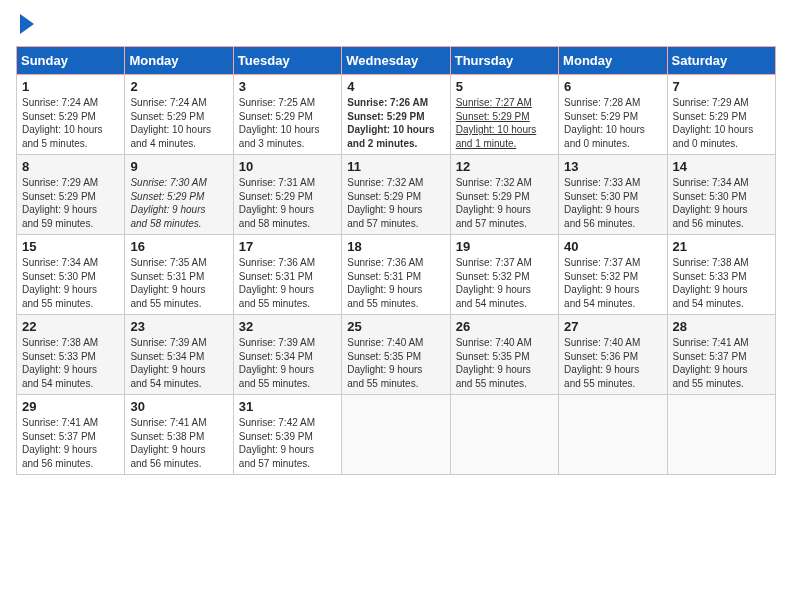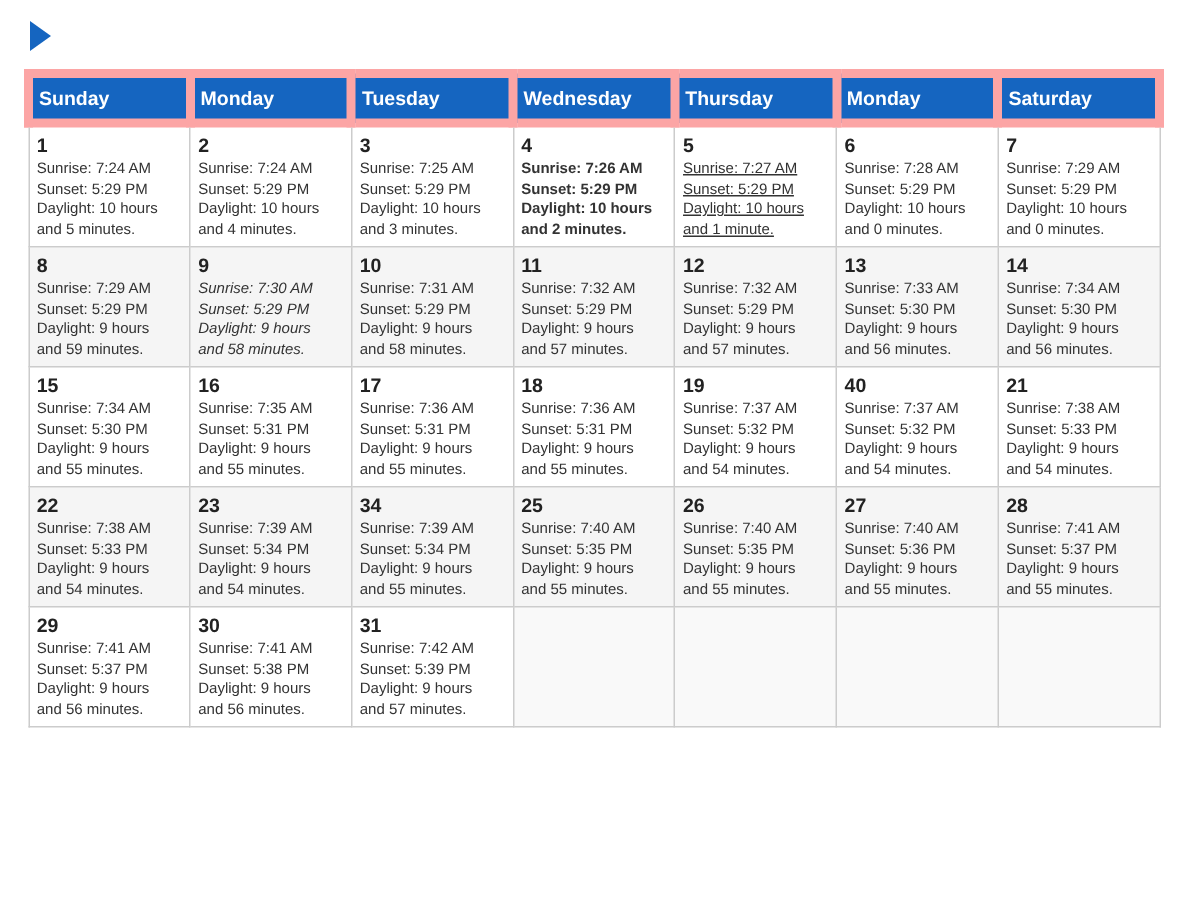--- a/index.html
+++ b/index.html
@@ -62,21 +62,21 @@
       border-collapse: collapse;
       font-size: 11px;
     }
     .calendar thead tr th {
       background-color: #1565C0;
       color: #fff;
       padding: 6px 4px;
       text-align: left;
       font-size: 13px;
       font-weight: bold;
-      border: 6px solid #fca5a5;
+      border: 1px solid #fca5a5;
     }
     .calendar tbody tr td {
       border: 1px solid #ccc;
       vertical-align: top;
       padding: 4px 5px;
       width: 108px;
       min-height: 80px;
       background: #fff;
     }
     .calendar tbody tr:nth-child(even) td {
@@ -292,21 +292,21 @@
 and 54 minutes.</div>
         </td>
         <td>
           <span class="day-number">23</span>
           <div class="day-info" style="white-space: pre-line;">Sunrise: 7:39 AM
 Sunset: 5:34 PM
 Daylight: 9 hours
 and 54 minutes.</div>
         </td>
         <td>
-          <span class="day-number">34</span>
+          <span class="day-number">32</span>
           <div class="day-info" style="white-space: pre-line;">Sunrise: 7:39 AM
 Sunset: 5:34 PM
 Daylight: 9 hours
 and 55 minutes.</div>
         </td>
         <td>
           <span class="day-number">25</span>
           <div class="day-info" style="white-space: pre-line;">Sunrise: 7:40 AM
 Sunset: 5:35 PM
 Daylight: 9 hours

